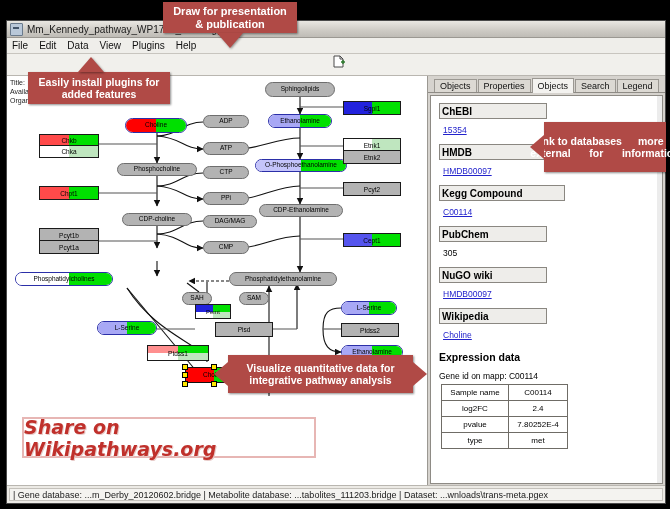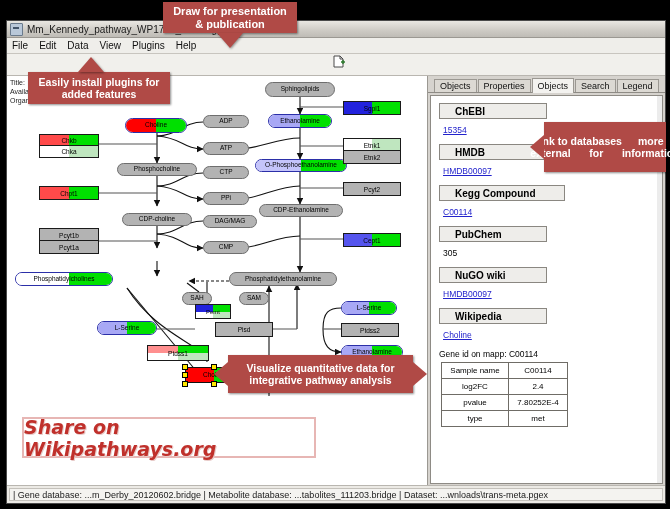--- a/index.html
+++ b/index.html
@@ -142,21 +142,21 @@
     line-height:11px;
   }
   .tab.sel{background:#f3f2ef;font-weight:normal;height:15px;line-height:13px;position:relative;top:1px;}
   #backpage{
     flex:1;background:#fff;margin:2px;border:1px solid #8e8b85;
     overflow:hidden;position:relative;padding:7px 0 0 8px;box-sizing:border-box;
   }
   .dbhead{
     width:108px;height:16px;background:#eeedea;border:1px solid #8a8781;
     font-size:10px;font-weight:bold;color:#000;display:flex;align-items:center;
-    padding-left:15px;box-sizing:border-box;margin-bottom:4px;
+    padding-left:2px;box-sizing:border-box;margin-bottom:4px;
   }
   .dblink{font-size:8.5px;color:#2222cc;text-decoration:underline;margin:0 0 9px 4px;display:inline-block;}
   .dbplain{font-size:8.5px;color:#000;margin:0 0 9px 4px;display:inline-block;}
   .exphead{font-size:10.5px;font-weight:bold;color:#000;margin:2px 0 8px 0;}
   .geneid{font-size:8.5px;color:#000;margin-bottom:3px;}
   table.exp{border-collapse:collapse;margin-left:2px;}
   table.exp td{
     border:1px solid #6f6c66;font-size:8px;color:#000;
     padding:2px 3px;text-align:center;height:11px;
   }
@@ -562,20 +562,21 @@
 
         <div class="dbhead">PubChem</div>
         <span class="dbplain">305</span>
 
         <div class="dbhead">NuGO wiki</div>
         <a class="dblink">HMDB00097</a>
 
         <div class="dbhead">Wikipedia</div>
         <a class="dblink">Choline</a>
 
+        <div class="exphead">Expression data</div>
         <div class="geneid">Gene id on mapp: C00114</div>
 
         <table class="exp">
           <tbody>
               <tr>
             <td class="k">Sample name</td>
             <td class="v">C00114</td>
           </tr>
           <tr>
             <td class="k">log2FC</td>

